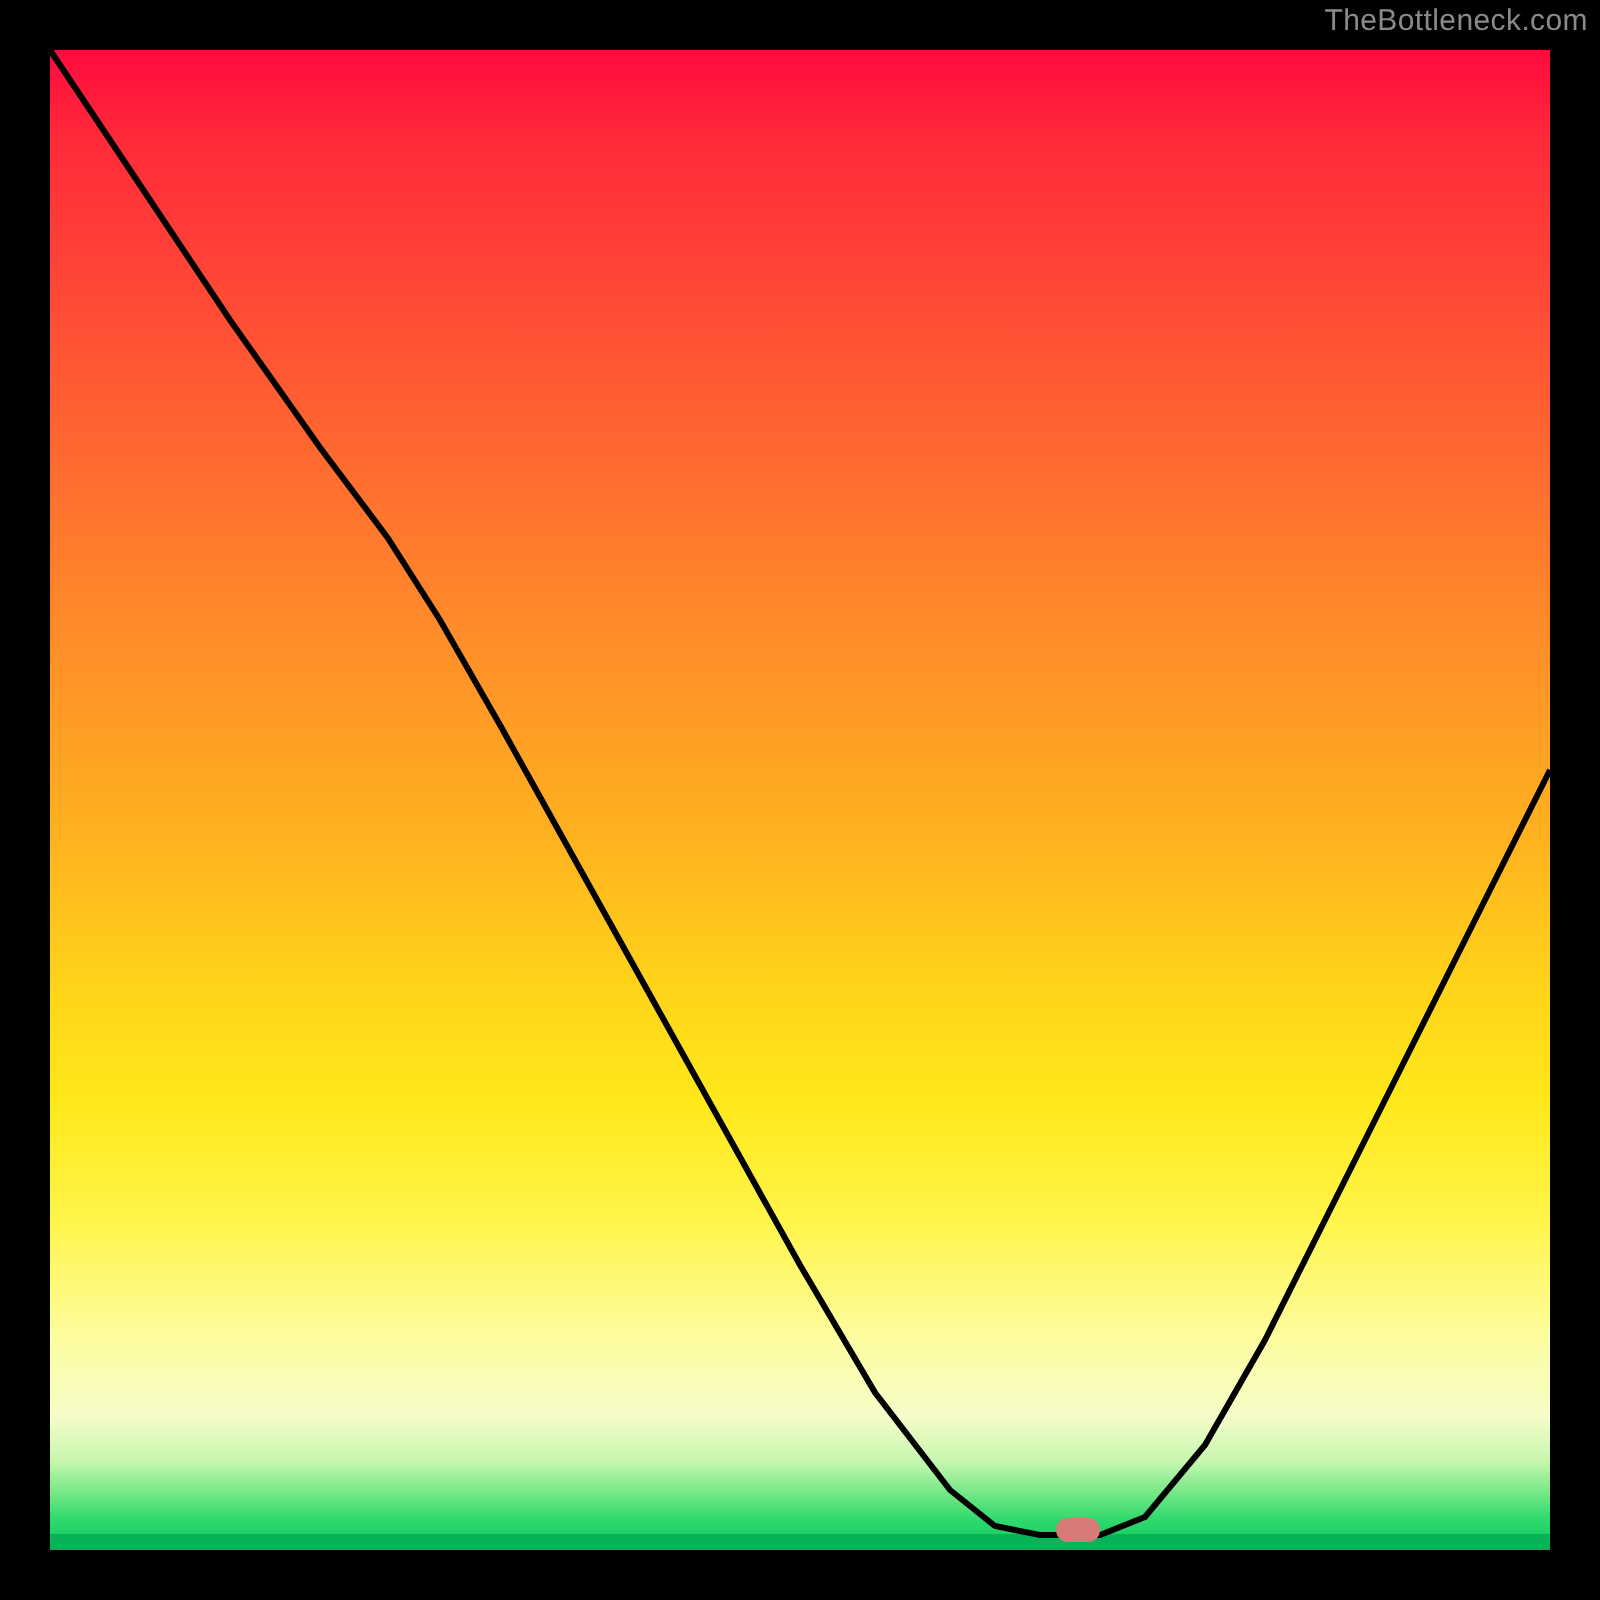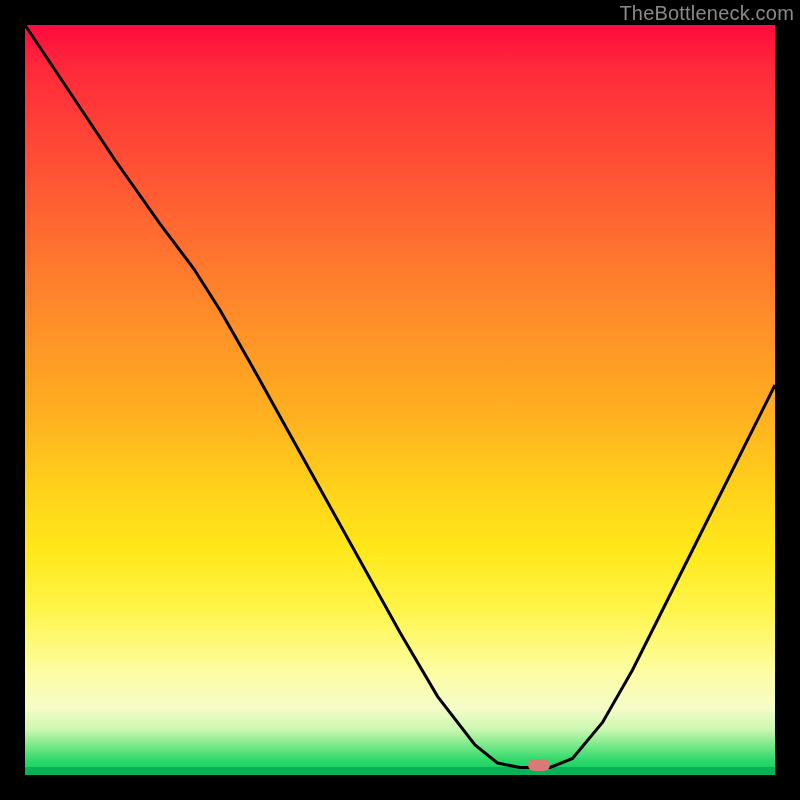--- a/index.html
+++ b/index.html
@@ -65,21 +65,21 @@
     height: 12px;
     border-radius: 6px;
     background: #d87a78;
     transform: translate(-50%, -50%);
   }
   .watermark {
     position: absolute;
     top: 2px;
     right: 6px;
     color: #8a8a8a;
-    font-size: 20px;
+    font-size: 15px;
     font-weight: 500;
     letter-spacing: 0.2px;
     user-select: none;
   }
 </style>
 </head>
 <body>
 
 <div class="frame">
   <div class="watermark">TheBottleneck.com</div>

